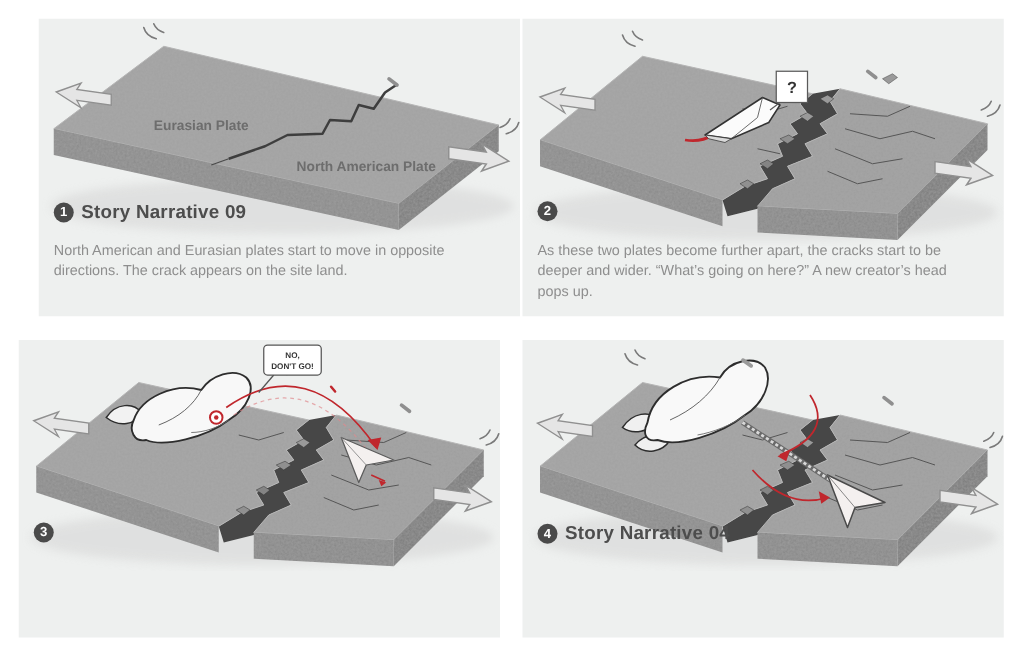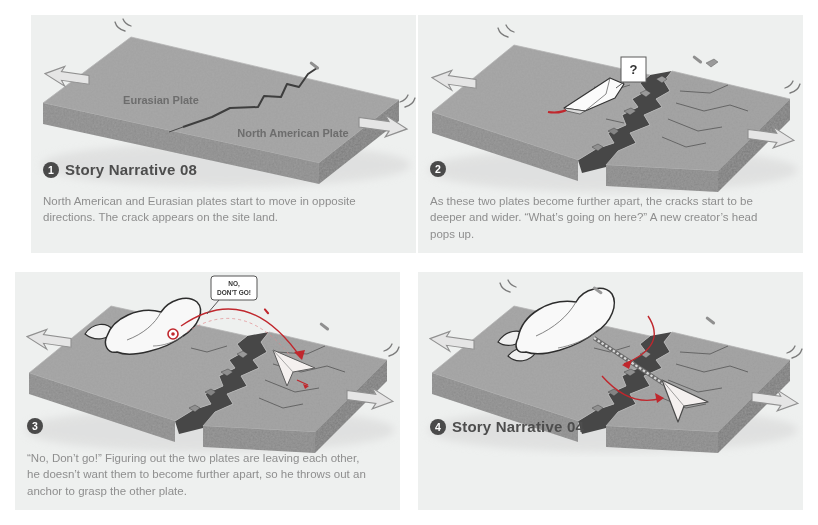--- a/index.html
+++ b/index.html
@@ -53,21 +53,21 @@
       <path d="M40,6 L22,-3 L25,2 L0,2 L0,10 L25,10 L22,15 Z" transform="translate(328,100) skewY(8) scale(1.2)" fill="#e5e5e5" stroke="#909090" stroke-width="1"></path>
       <g stroke="#7a7a7a" stroke-width="1.3" fill="none" stroke-linecap="round">
         <path d="M94,16 q-8,-2 -10,-9"></path>
           <path d="M100,11 q-6,-2 -8,-7"></path>
         <path d="M374,92 q8,-2 10,-9"></path>
           <path d="M369,87 q6,-2 8,-7"></path>
       </g>
     </svg>
     <div class="title-row">
       <div class="badge">1</div>
-      <div class="title">Story Narrative 08</div>
+      <div class="title">Story Narrative 09</div>
     </div>
     <div class="body-text">North American and Eurasian plates start to move in opposite directions. The crack appears on the site land.</div>
   </div>
 
   <div class="panel" id="panel2">
     <svg viewBox="0 0 385 238" width="385" height="238">
       <defs>
         <filter id="f2" x="-3%" y="-3%" width="106%" height="106%">
           <feTurbulence type="fractalNoise" baseFrequency="0.55" numOctaves="3" seed="11" result="n"></feTurbulence>
           <feColorMatrix in="n" type="matrix" values="0 0 0 0 0.42  0 0 0 0 0.42  0 0 0 0 0.42  0 0 0 0.5 0" result="g"></feColorMatrix>
@@ -198,21 +198,20 @@
       <path d="M0,6 L18,-3 L15,2 L40,2 L40,10 L15,10 L18,15 Z" transform="translate(12,58) skewY(8) scale(1.1)" fill="#e5e5e5" stroke="#909090" stroke-width="1"></path>
       <path d="M40,6 L22,-3 L25,2 L0,2 L0,10 L25,10 L22,15 Z" transform="translate(332,116) skewY(8) scale(1.15)" fill="#e5e5e5" stroke="#909090" stroke-width="1"></path>
       <g stroke="#7a7a7a" stroke-width="1.3" fill="none" stroke-linecap="round">
         <path d="M374,84 q8,-2 10,-9"></path>
           <path d="M369,79 q6,-2 8,-7"></path>
       </g>
     </svg>
     <div class="title-row">
       <div class="badge">3</div>
     </div>
-    <div class="body-text">“No, Don’t go!” Figuring out the two plates are leaving each other, he doesn’t want them to become further apart, so he throws out an anchor to grasp the other plate.</div>
   </div>
 
   <div class="panel" id="panel4">
     <svg viewBox="0 0 385 238" width="385" height="238">
       <defs>
         <filter id="f4" x="-3%" y="-3%" width="106%" height="106%">
           <feTurbulence type="fractalNoise" baseFrequency="0.55" numOctaves="3" seed="33" result="n"></feTurbulence>
           <feColorMatrix in="n" type="matrix" values="0 0 0 0 0.42  0 0 0 0 0.42  0 0 0 0 0.42  0 0 0 0.5 0" result="g"></feColorMatrix>
           <feComposite in="g" in2="SourceGraphic" operator="atop"></feComposite>
         </filter>

